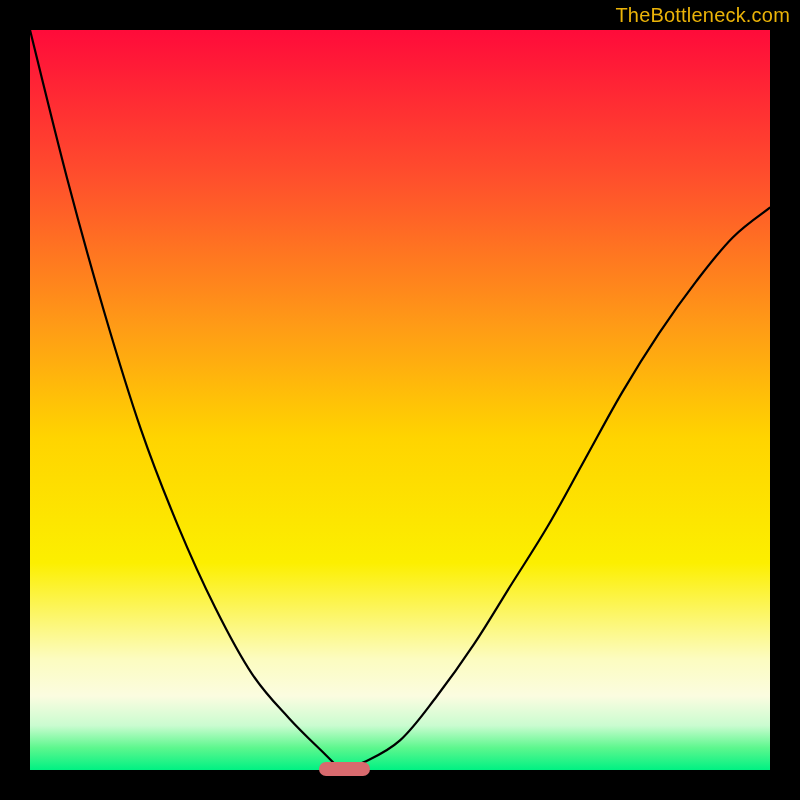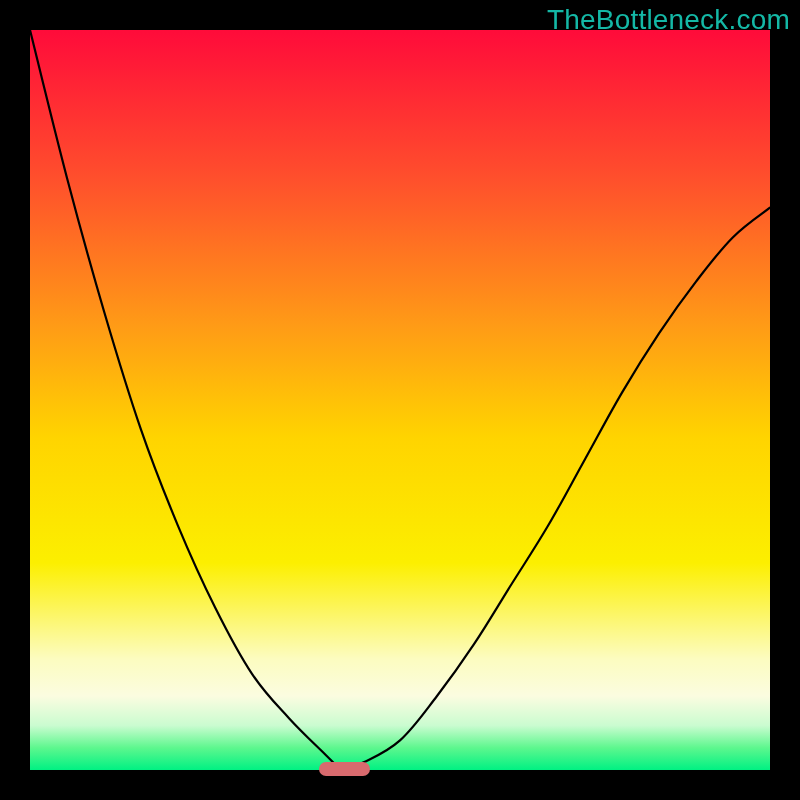--- a/index.html
+++ b/index.html
@@ -48,22 +48,22 @@
   .marker {
     position: absolute;
     background: #d86a6e;
     border-radius: 8px;
   }
   .watermark {
     position: absolute;
     top: 4px;
     right: 10px;
     font-family: Arial, Helvetica, sans-serif;
-    font-size: 28px;
-    color: #14b8a6;
+    font-size: 20px;
+    color: #eab308;
     letter-spacing: 0.2px;
   }
 </style>
 </head>
 <body>
 
 <div class="frame">
   <div class="plot-area"></div>
 
   <svg class="curve" viewBox="0 0 740 740" preserveAspectRatio="none">

